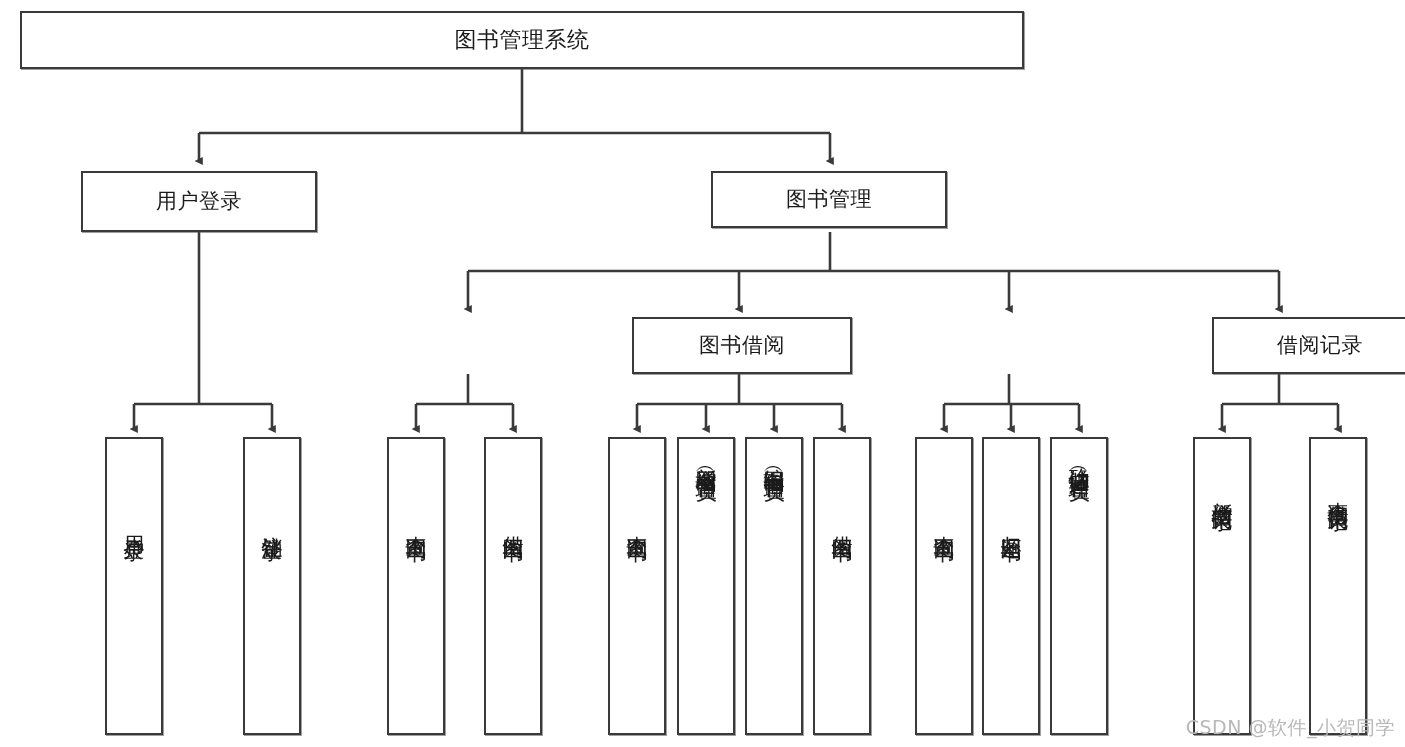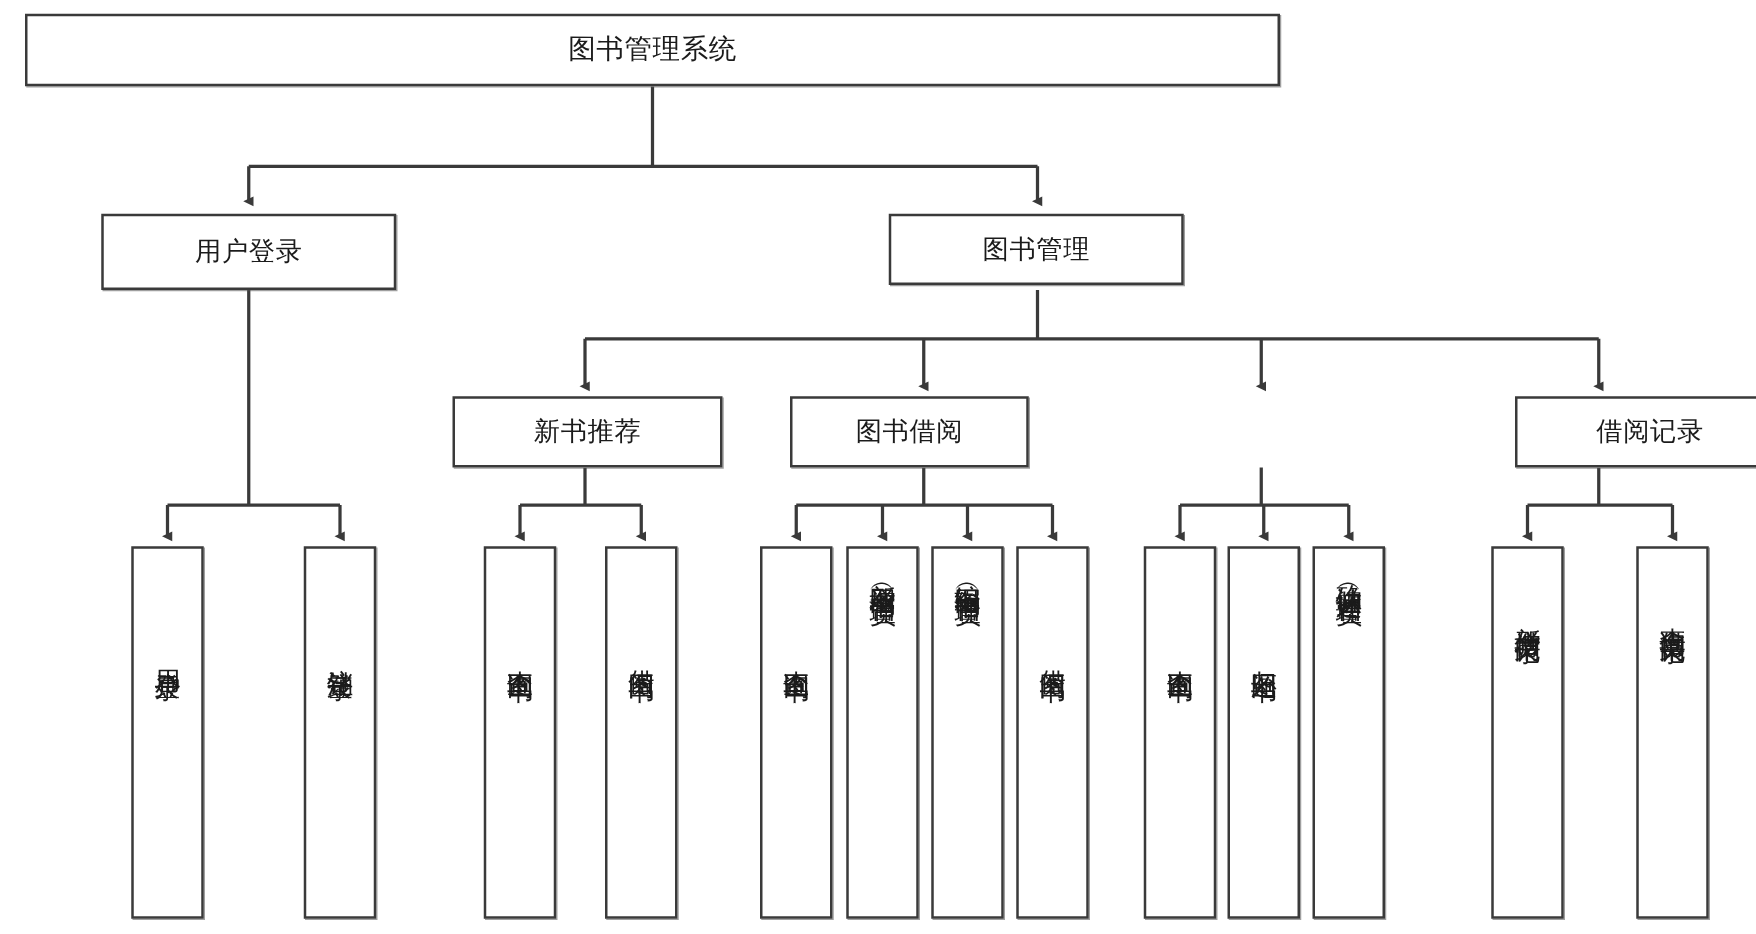--- a/index.html
+++ b/index.html
@@ -147,25 +147,22 @@
   </div>
 
   <div class="node horiz" style="left:81px; top:171px; width:236px; height:61px;">
     <span class="label">用户登录</span>
   </div>
 
   <div class="node horiz" style="left:711px; top:171px; width:236px; height:57px;">
     <span class="label">图书管理</span>
   </div>
 
-  <div class="node horiz" style="left:362px; top:317px; width:216px; height:57px;">
-    <span class="label">新书推荐</span>
-  </div>
-
-  <div class="node horiz" style="left:632px; top:317px; width:191px; height:57px;">
+
+  <div class="node horiz" style="left:632px; top:317px; width:220px; height:57px;">
     <span class="label">图书借阅</span>
   </div>
 
 
   <div class="node horiz" style="left:1212px; top:317px; width:216px; height:57px;">
     <span class="label">借阅记录</span>
   </div>
 
   <div class="node vert mid" style="left:105px; top:437px; width:58px; height:298px;">
     <span class="label">用户登录</span>
@@ -212,14 +209,15 @@
   </div>
 
   <div class="node vert mid2" style="left:1193px; top:437px; width:58px; height:298px;">
     <span class="label">新增借阅记录</span>
   </div>
 
   <div class="node vert mid2" style="left:1309px; top:437px; width:58px; height:298px;">
     <span class="label">查询借阅记录</span>
   </div>
 
+  <div id="watermark">CSDN @软件_小贺同学</div>
 
 </div>
 
 </body></html>

